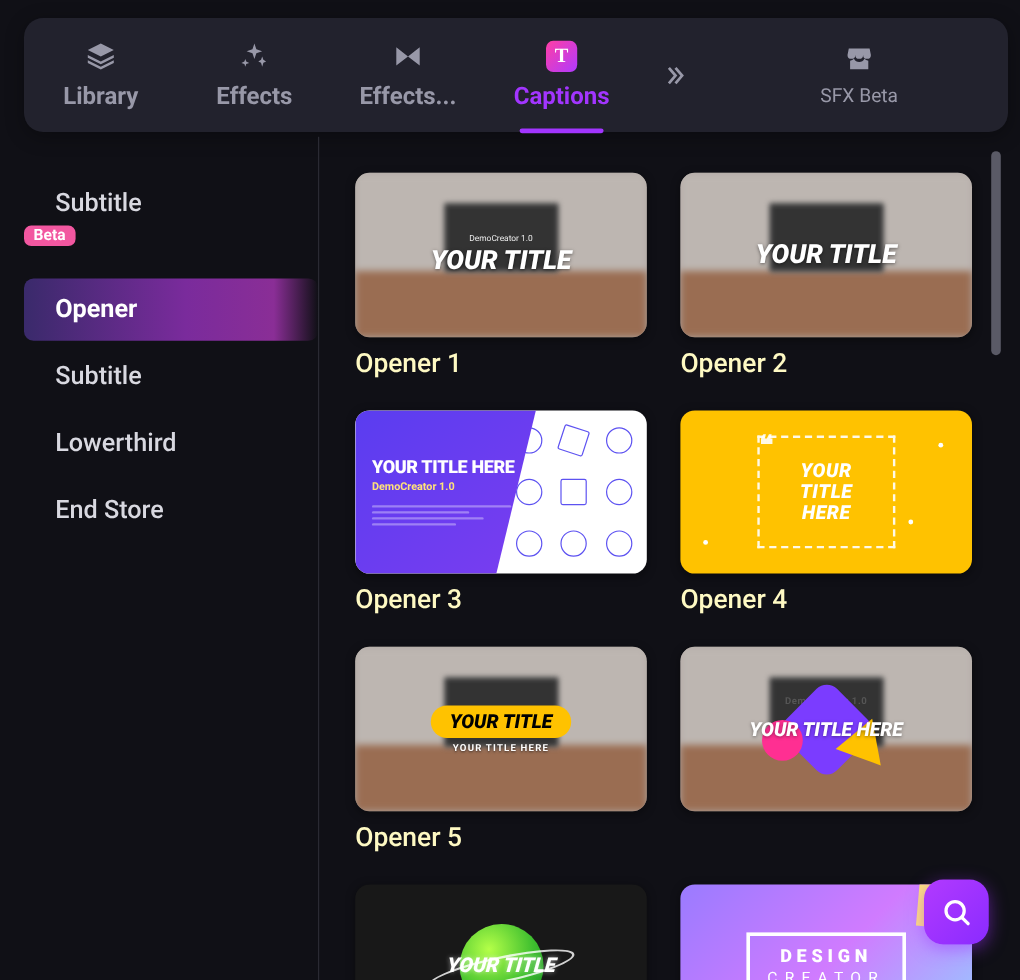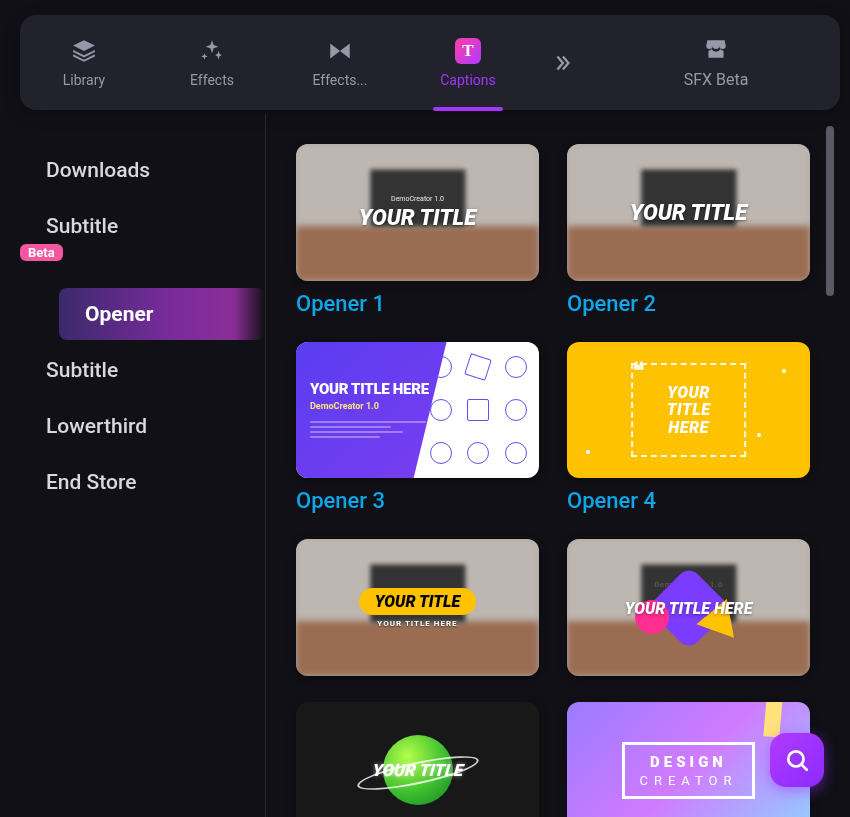--- a/index.html
+++ b/index.html
@@ -13,42 +13,42 @@
     --pink:#f55fa1;
     --yellow:#ffc200;
     --purple:#6f45ff;
     --pill:#f257a0;
   }
   html,body{margin:0;padding:0;background:var(--bg);font-family:-apple-system,BlinkMacSystemFont,"Segoe UI",Roboto,Helvetica,Arial,sans-serif;color:var(--text);}
   .app{width:850px;height:817px;position:relative;box-sizing:border-box;padding:15px 10px 0 20px;}
   .topbar{background:var(--panel-top);border-radius:16px;display:flex;align-items:stretch;height:95px;box-shadow:0 4px 16px rgba(0,0,0,.3);}
   .tab{flex:0 0 auto;width:128px;display:flex;flex-direction:column;align-items:center;justify-content:center;gap:8px;color:var(--muted);cursor:pointer;position:relative;}
   .tab.active{color:var(--accent);}
-  .tab .label{font-size:14px;font-weight:400;}
+  .tab .label{font-size:20px;font-weight:700;}
   .tab .underline{position:absolute;bottom:-1px;left:50%;transform:translateX(-50%);width:70px;height:4px;border-radius:2px;background:var(--accent);display:none;}
   .tab.active .underline{display:block;}
   .tab-ico{width:26px;height:26px;display:flex;align-items:center;justify-content:center;}
   .tab-ico svg{width:26px;height:26px;}
   .caption-ico{width:26px;height:26px;border-radius:6px;background:linear-gradient(135deg,#ff3ea5,#b03aff);display:flex;align-items:center;justify-content:center;color:#fff;font-weight:700;}
   .caption-ico .t{font-size:17px;font-family:Georgia,serif;}
   .chev{flex:0 0 60px;display:flex;align-items:center;justify-content:center;color:var(--muted);}
   .sfx{flex:1;display:flex;flex-direction:column;align-items:center;justify-content:center;gap:8px;color:var(--muted);}
 
   .body{display:flex;height:calc(100% - 95px);margin-top:4px;}
   .sidebar{width:245px;flex:0 0 245px;padding-top:30px;}
   .side-item{position:relative;padding:14px 0 14px 26px;font-size:21px;color:var(--text);font-weight:500;border-radius:8px;cursor:pointer;margin-bottom:4px;}
-  .side-item.active{background:linear-gradient(90deg,#3a2a6b, #7a2b9c 55%, #8a2e96 85%, rgba(0,0,0,0));color:#fff;font-weight:700;margin-left:39px;}
+  .side-item.active{background:linear-gradient(90deg,#3a2a6b, #7a2b9c 55%, #8a2e96 85%, rgba(0,0,0,0));color:#fff;font-weight:700;}
   .badge{position:absolute;left:0;top:-12px;background:var(--pill);color:#fff;font-size:13px;font-weight:700;padding:1px 8px;border-radius:6px;}
 
   .content{flex:1;position:relative;border-left:1px solid #2a2a33;overflow:hidden;}
   .scroll-track{position:absolute;top:12px;right:6px;width:8px;height:170px;background:#5a5a66;border-radius:4px;}
   .grid{padding:30px 30px 0 30px;display:grid;grid-template-columns:repeat(2,1fr);gap:26px 28px;height:100%;overflow:hidden;box-sizing:border-box;}
   .item{display:flex;flex-direction:column;gap:10px;}
   .thumb{aspect-ratio:16/9;border-radius:12px;overflow:hidden;position:relative;box-shadow:0 2px 8px rgba(0,0,0,.4);}
-  .item-label{font-size:22px;color:#0ea5e9;font-weight:500;}
+  .item-label{font-size:22px;color:#fef9c3;font-weight:500;}
 
   
   .desk{background:#b0a8a4;display:flex;align-items:center;justify-content:center;}
   .desk::before{content:"";position:absolute;inset:0;background:
      linear-gradient(to bottom, #bdb6b1 0%, #bdb6b1 60%, #9a6d52 60%, #9a6d52 100%);
     filter:blur(3px);}
   .desk .monitor{position:absolute;top:18%;left:50%;transform:translateX(-50%);width:38%;height:40%;background:#333;border:2px solid #555;border-radius:2px;filter:blur(2px);}
 
   .centered{position:absolute;inset:0;display:flex;flex-direction:column;align-items:center;justify-content:center;text-align:center;}
   .centered .tiny{font-size:7px;color:#fff;opacity:.9;margin-bottom:2px;}
@@ -147,23 +147,20 @@
             <path d="M4 4h16l1 5a3 3 0 0 1-3 3 3 3 0 0 1-3-3 3 3 0 0 1-6 0 3 3 0 0 1-3 3 3 3 0 0 1-3-3l1-5zm1 9.5A4.5 4.5 0 0 0 8 12a4.5 4.5 0 0 0 4 2.5A4.5 4.5 0 0 0 16 12a4.5 4.5 0 0 0 3 1.5V20H5v-6.5z"></path>
           </svg>
       </span>
       <span class="label">SFX Beta</span>
     </div>
   </div>
 
   <div class="body">
     <div class="sidebar">
       <div class="side-item">
-        <span>Downloads</span>
-      </div>
-      <div class="side-item">
         <span>Subtitle</span>
       </div>
       <div class="side-item">
         <span class="badge">Beta</span>
       </div>
       <div class="side-item active">
         <span>Opener</span>
       </div>
       <div class="side-item">
         <span>Subtitle</span>
@@ -244,20 +241,21 @@
         </div>
 
         <div class="item">
           <div class="thumb desk">
             <div class="monitor"></div>
             <div class="centered">
               <div class="pill">YOUR TITLE</div>
               <div class="sub">YOUR TITLE HERE</div>
             </div>
           </div>
+          <div class="item-label">Opener 5</div>
         </div>
 
         <div class="item">
           <div class="thumb desk op6">
             <div class="monitor"></div>
             <div class="tiny">DemoCreator 1.0</div>
             <div class="shapes">
               <div class="diamond"></div>
                 <div class="circ"></div>
                 <div class="tri"></div>

